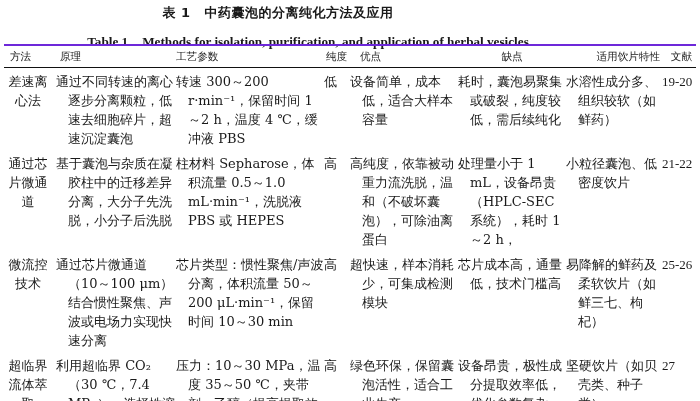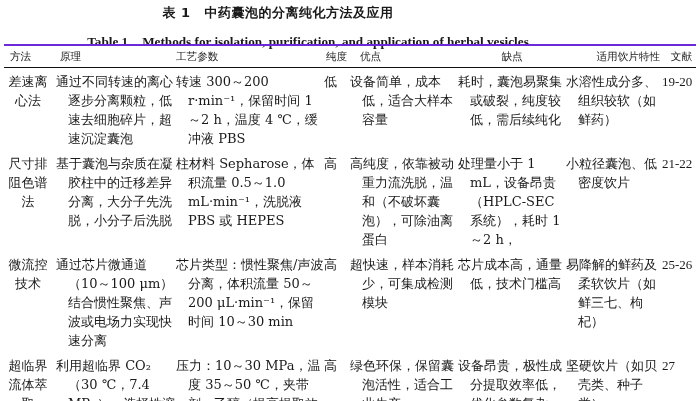--- a/index.html
+++ b/index.html
@@ -77,21 +77,21 @@
       <td class="c-method">差速离心法</td>
       <td class="hang">通过不同转速的离心逐步分离颗粒，低速去细胞碎片，超速沉淀囊泡</td>
       <td class="hang">转速 300～200 r·min⁻¹，保留时间 1～2 h，温度 4 ℃，缓冲液 PBS</td>
       <td>低</td>
       <td class="hang" style="padding-left:16px">设备简单，成本低，适合大样本容量</td>
       <td class="hang">耗时，囊泡易聚集或破裂，纯度较低，需后续纯化</td>
       <td class="hang">水溶性成分多、组织较软（如鲜药）</td>
       <td class="ref">19-20</td>
     </tr>
     <tr>
-      <td class="c-method">尺寸排阻色谱法</td>
+      <td class="c-method">通过芯片微通道</td>
       <td class="hang">基于囊泡与杂质在凝胶柱中的迁移差异分离，大分子先洗脱，小分子后洗脱</td>
       <td class="hang">柱材料 Sepharose，体积流量 0.5～1.0 mL·min⁻¹，洗脱液 PBS 或 HEPES</td>
       <td>高</td>
       <td class="hang" style="padding-left:16px">高纯度，依靠被动重力流洗脱，温和（不破坏囊泡），可除油离蛋白</td>
       <td class="hang">处理量小于 1 mL，设备昂贵（HPLC-SEC 系统），耗时 1～2 h，</td>
       <td class="hang">小粒径囊泡、低密度饮片</td>
       <td class="ref">21-22</td>
     </tr>
     <tr>
       <td class="c-method">微流控技术</td>

